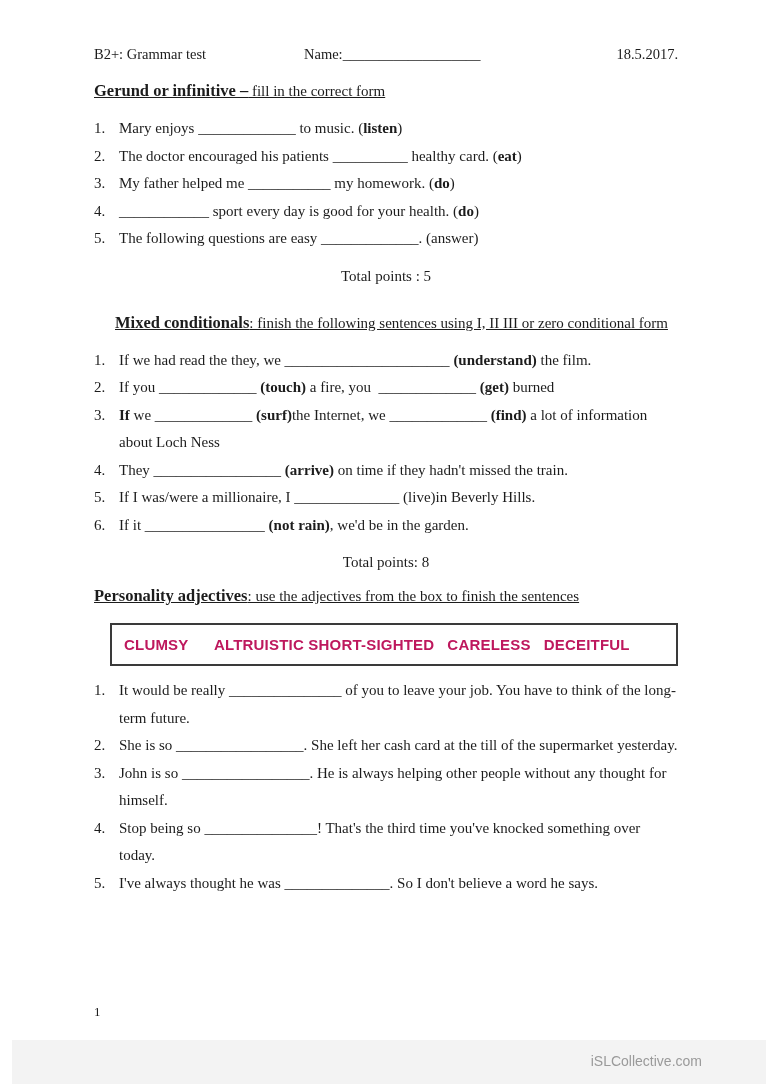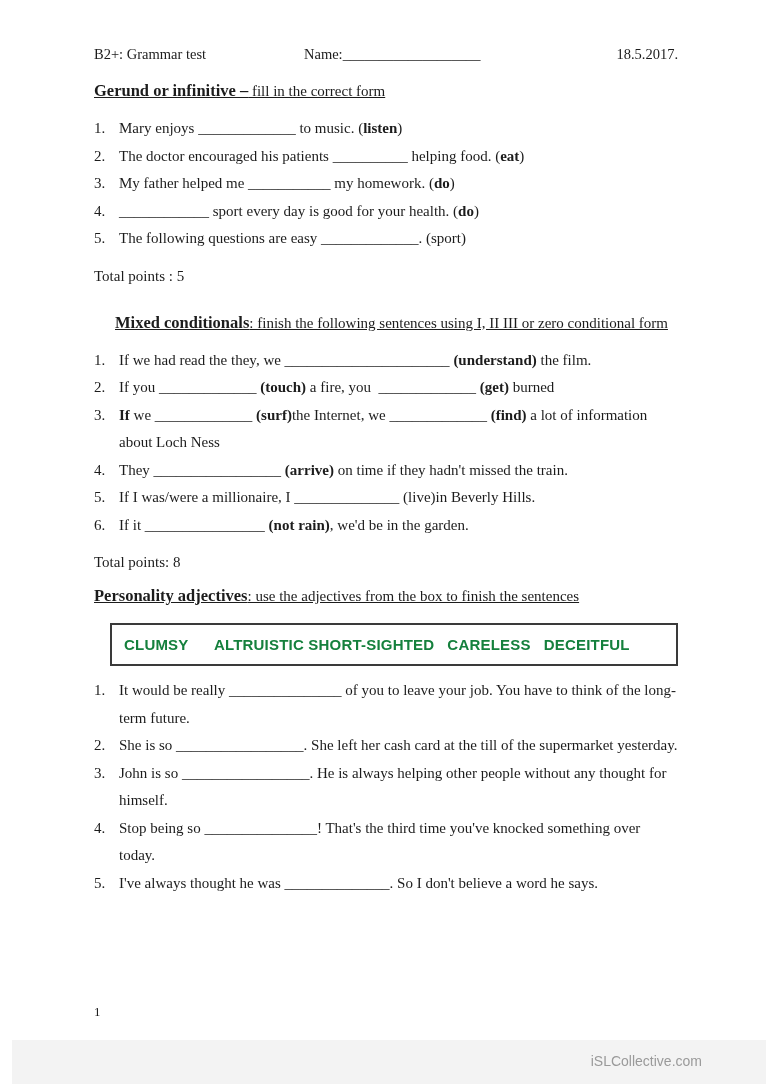--- a/index.html
+++ b/index.html
@@ -50,35 +50,35 @@
   .q-item {
     display: flex;
     font-size: 15px;
     line-height: 27.5px;
   }
   .q-item .num { flex: 0 0 25px; width: 25px; }
   .q-item .itext { flex: 1; white-space: pre-wrap; }
   .q-item .b, .itext .b { font-weight: bold; }
 
   .total {
-    text-align: left;
+    text-align: center;
     font-size: 15px;
     margin: 15px 0 10px 0;
   }
 
   .word-box {
     border: 2px solid #3a3a3a;
     margin: 14px 0 4px 16px;
     padding: 11px 12px;
     font-family: "Liberation Sans", sans-serif;
     font-weight: bold;
     font-size: 15px;
     letter-spacing: 0.2px;
     white-space: pre;
-    color: #15803d;
+    color: #be185d;
   }
 
   .page-num {
     position: absolute;
     left: 94px;
     top: 1004px;
     font-size: 13px;
   }
   .footer-bar {
     position: absolute;
@@ -109,33 +109,33 @@
     <div id="sections">
         <div class="section">
           <div class="section-heading"><span class="b">Gerund or infinitive –</span><span> fill in the correct form</span></div>
           <div class="q-list">
             <div class="q-item">
               <span class="num">1.</span>
               <span class="itext"><span>Mary enjoys _____________ to music. (</span><span class="b">listen</span><span>)</span></span>
             </div>
             <div class="q-item">
               <span class="num">2.</span>
-              <span class="itext"><span>The doctor encouraged his patients __________ helping food. (</span><span class="b">eat</span><span>)</span></span>
+              <span class="itext"><span>The doctor encouraged his patients __________ healthy card. (</span><span class="b">eat</span><span>)</span></span>
             </div>
             <div class="q-item">
               <span class="num">3.</span>
               <span class="itext"><span>My father helped me ___________ my homework. (</span><span class="b">do</span><span>)</span></span>
             </div>
             <div class="q-item">
               <span class="num">4.</span>
               <span class="itext"><span>____________ sport every day is good for your health. (</span><span class="b">do</span><span>)</span></span>
             </div>
             <div class="q-item">
               <span class="num">5.</span>
-              <span class="itext"><span>The following questions are easy _____________. (sport)</span></span>
+              <span class="itext"><span>The following questions are easy _____________. (answer)</span></span>
             </div>
           </div>
           <div class="total">Total points : 5</div>
         </div>
         <div class="section">
           <div class="section-heading"><span class="b">Mixed conditionals</span><span>: finish the following sentences using I, II III or zero conditional form</span></div>
           <div class="q-list">
             <div class="q-item">
               <span class="num">1.</span>
               <span class="itext"><span>If we had read the they, we ______________________ </span><span class="b">(understand)</span><span> the film.</span></span>

